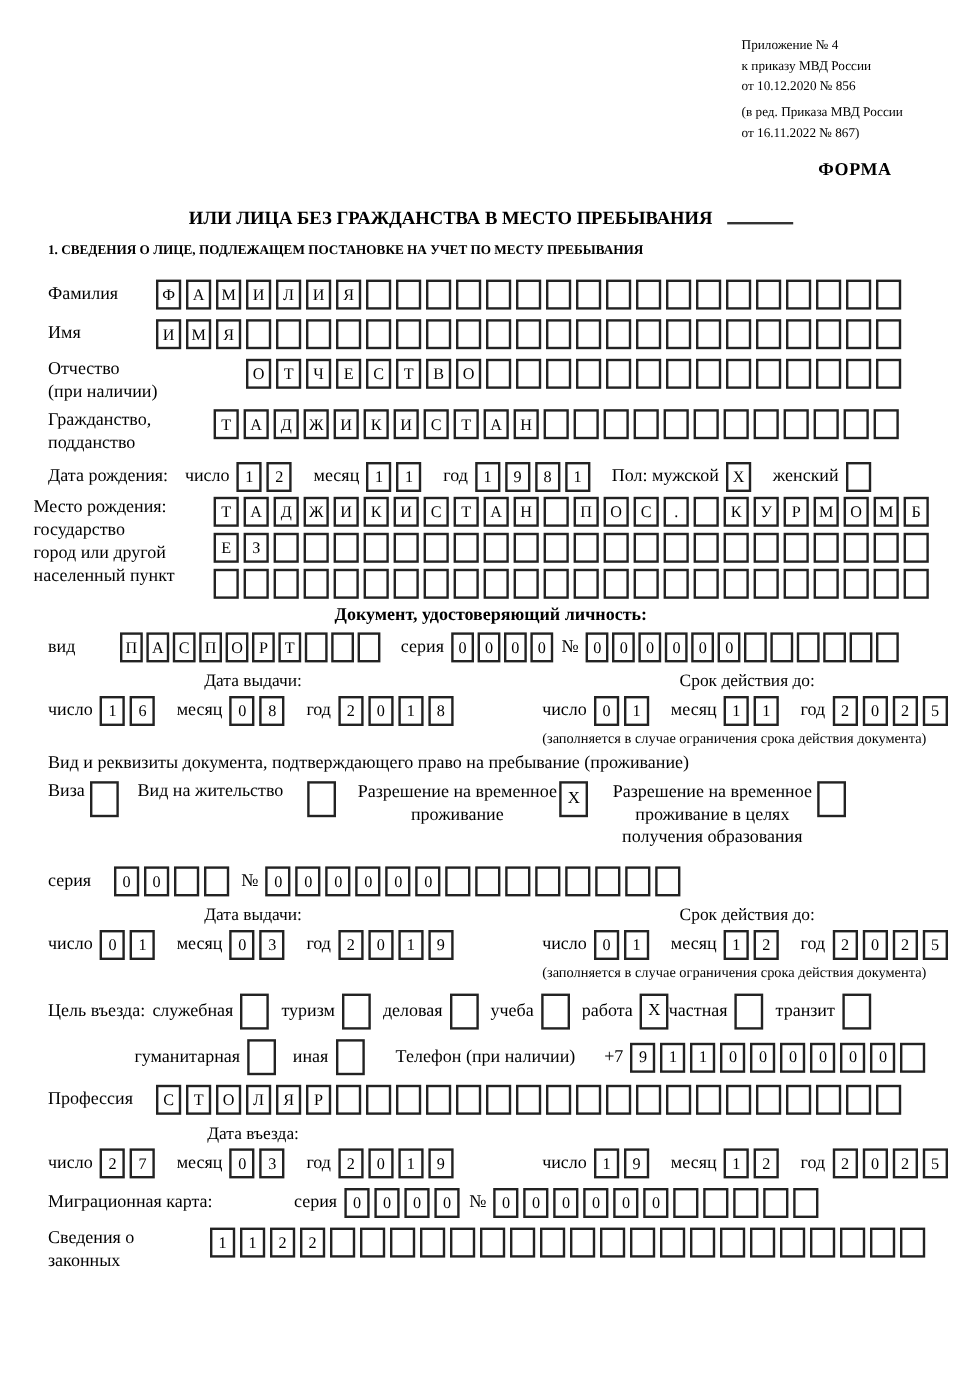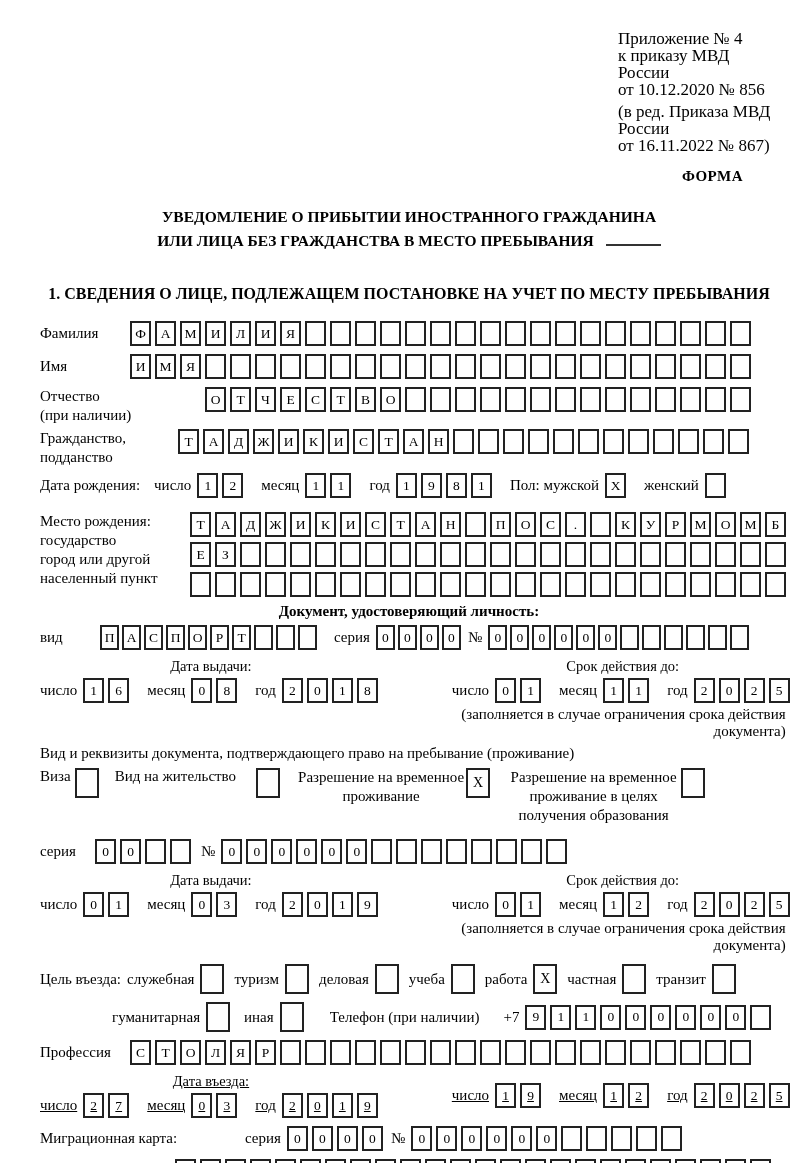--- a/index.html
+++ b/index.html
@@ -2,26 +2,26 @@
 <html><head>
 <meta charset="utf-8">
 <style>
   html,body{margin:0;padding:0;background:#fff;}
   body{
     width:800px;min-height:1163px;box-sizing:border-box;
     padding:30px 22px 20px 40px;
     font-family:"Liberation Serif","DejaVu Serif",serif;
     color:#000;font-size:15px;
   }
-  .hdr{margin-left:578px;line-height:17px;font-size:17px;}
+  .hdr{margin-left:578px;line-height:17px;font-size:11px;}
   .hdr .gap{height:5px;}
   .forma{margin:14px 35px 0 0;text-align:right;font-weight:bold;font-size:15px;letter-spacing:.5px;}
   .title{margin-top:20px;text-align:center;font-weight:bold;font-size:15.5px;line-height:24px;}
   .uline{display:inline-block;width:55px;border-bottom:2px solid #333;margin-left:12px;vertical-align:baseline;}
-  .sec{margin-top:32px;text-align:center;font-weight:bold;font-size:16px;}
+  .sec{margin-top:8px;font-weight:bold;font-size:11px;}
   .row{display:flex;align-items:center;margin-top:8px;flex-wrap:nowrap;}
   .rowtop{display:flex;align-items:flex-start;margin-top:8px;}
   .lbl{flex:0 0 auto;}
   .w90{width:90px;}
   .w138{width:138px;}
   .w165{width:165px;}
   .w150{width:150px;}
   .w135{width:135px;}
   .sub{line-height:19px;}
   .cells{display:inline-flex;flex-wrap:nowrap;}
@@ -32,42 +32,41 @@
   }
   .tight .cell{width:19px;margin-right:3px;}
   .cbL{box-sizing:border-box;display:inline-flex;align-items:center;justify-content:center;
     width:24px;height:30px;border:2px solid #222;font-size:14px;flex:0 0 auto;background:#fff;}
   .stack{display:flex;flex-direction:column;row-gap:5px;}
   .center{text-align:center;font-weight:bold;margin-top:10px;}
   .dg{display:flex;flex-direction:column;}
   .dgtitle{text-align:center;font-size:14.5px;margin-bottom:3px;}
   .dgrow{display:flex;align-items:center;}
   .wd{margin:0 6px 0 0;} .wd2{margin:0 6px 0 14px;}
-  .note{font-size:15px;text-align:right;margin:3px 8px 0 0;}
+  .note{font-size:12px;margin:3px 8px 0 0;}
   .plain{margin-top:10px;line-height:22px;}
   .optlbl{margin:0 6px 0 16px;}
   .wrapopt{width:170px;text-align:center;line-height:19px;margin-left:16px;}
   .wrapopt2{width:175px;text-align:center;line-height:19px;margin-left:16px;}
   .lblcol{line-height:19px;}
 </style>
 </head>
 <body>
 
 <div class="hdr">
   <div>Приложение № 4</div>
   <div>к приказу МВД России</div>
   <div>от 10.12.2020 № 856</div>
   <div class="gap"></div>
   <div>(в ред. Приказа МВД России</div>
   <div>от 16.11.2022 № 867)</div>
 </div>
 <div class="forma">ФОРМА</div>
 
 <div class="title">
-  <div>УВЕДОМЛЕНИЕ О ПРИБЫТИИ ИНОСТРАННОГО ГРАЖДАНИНА</div>
   <div>
     <span>ИЛИ ЛИЦА БЕЗ ГРАЖДАНСТВА В МЕСТО ПРЕБЫВАНИЯ</span><span class="uline"></span>
   </div>
 </div>
 
 <div class="sec">1. СВЕДЕНИЯ О ЛИЦЕ, ПОДЛЕЖАЩЕМ ПОСТАНОВКЕ НА УЧЕТ ПО МЕСТУ ПРЕБЫВАНИЯ</div>
 
 <div class="row" style="margin-top:18px;">
   <span class="lbl w90">Фамилия</span>
   <span class="cells">
@@ -211,21 +210,21 @@
       <span class="cell">9</span>
       <span class="cell">8</span>
       <span class="cell">1</span>
     </span>
   <span class="wd2">Пол: мужской</span>
   <span class="cell">X</span>
   <span class="wd2">женский</span>
   <span class="cell"></span>
 </div>
 
-<div class="rowtop" style="margin-top:14px;">
+<div class="rowtop" style="margin-top:4px;justify-content:flex-end;">
   <span class="lbl w150 lblcol">
     <div>Место рождения:</div>
     <div>государство</div>
     <div>город или другой</div>
     <div>населенный пункт</div>
   </span>
   <span class="stack">
     <span class="cells">
         <span class="cell">Т</span>
         <span class="cell">А</span>
@@ -486,21 +485,21 @@
   <span class="wd" style="margin-left:6px;">служебная</span>
   <span class="cbL"></span>
   <span class="wd" style="margin-left:10px;">туризм</span>
   <span class="cbL"></span>
   <span class="wd" style="margin-left:10px;">деловая</span>
   <span class="cbL"></span>
   <span class="wd" style="margin-left:10px;">учеба</span>
   <span class="cbL"></span>
   <span class="wd" style="margin-left:10px;">работа</span>
   <span class="cbL">X</span>
-  <span class="wd" style="margin-left:10px;">частная</span>
+  <span class="wd" style="">частная</span>
   <span class="cbL"></span>
   <span class="wd" style="margin-left:10px;">транзит</span>
   <span class="cbL"></span>
 </div>
 <div class="row" style="margin-top:8px;">
   <span class="wd" style="margin-left:72px;">гуманитарная</span>
   <span class="cbL"></span>
   <span class="wd" style="margin-left:14px;">иная</span>
   <span class="cbL"></span>
   <span class="wd" style="margin-left:26px;">Телефон (при наличии)</span>
@@ -543,21 +542,21 @@
       <span class="cell"></span>
       <span class="cell"></span>
       <span class="cell"></span>
       <span class="cell"></span>
       <span class="cell"></span>
       <span class="cell"></span>
       <span class="cell"></span>
     </span>
 </div>
 
-<div class="row" style="margin-top:8px;align-items:center;text-decoration:underline;">
+<div class="row" style="margin-top:8px;align-items:flex-end;">
   <div class="dg">
     <div class="dgtitle">Дата въезда:</div>
     <div class="dgrow">
       <span class="wd">число</span>
       <span class="cells">
           <span class="cell">2</span>
           <span class="cell">7</span>
         </span>
       <span class="wd2">месяц</span>
       <span class="cells">

